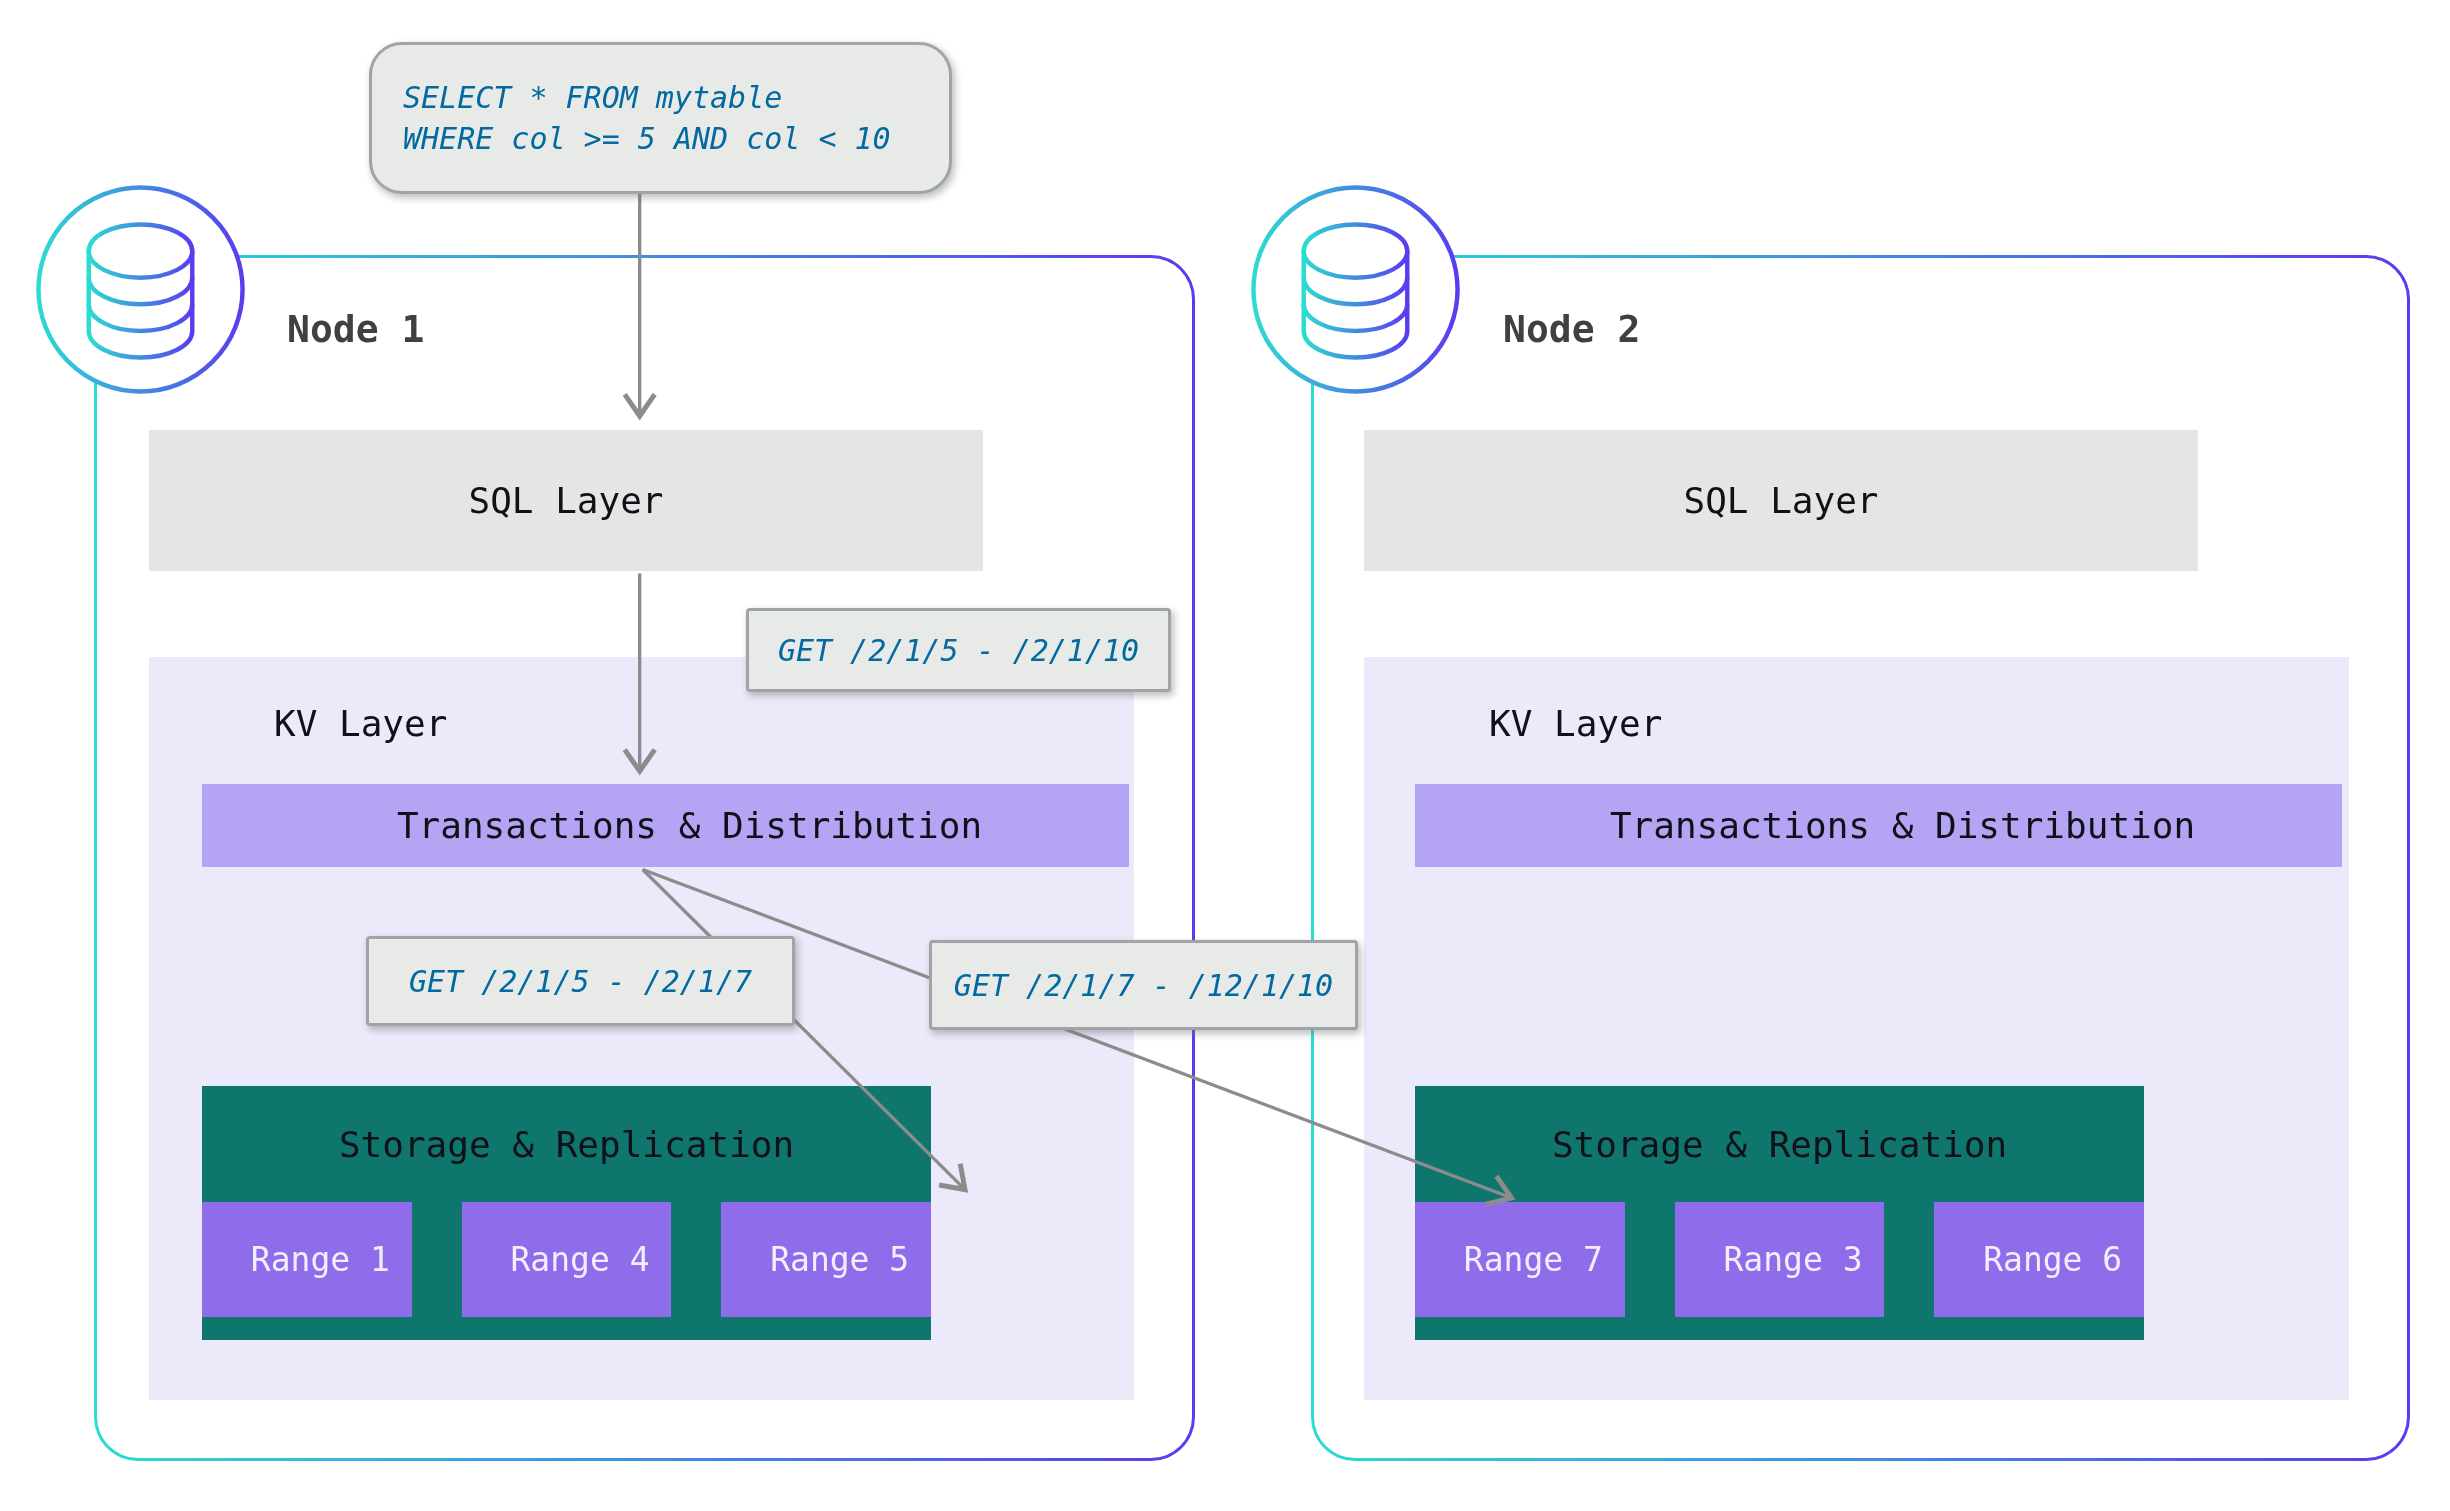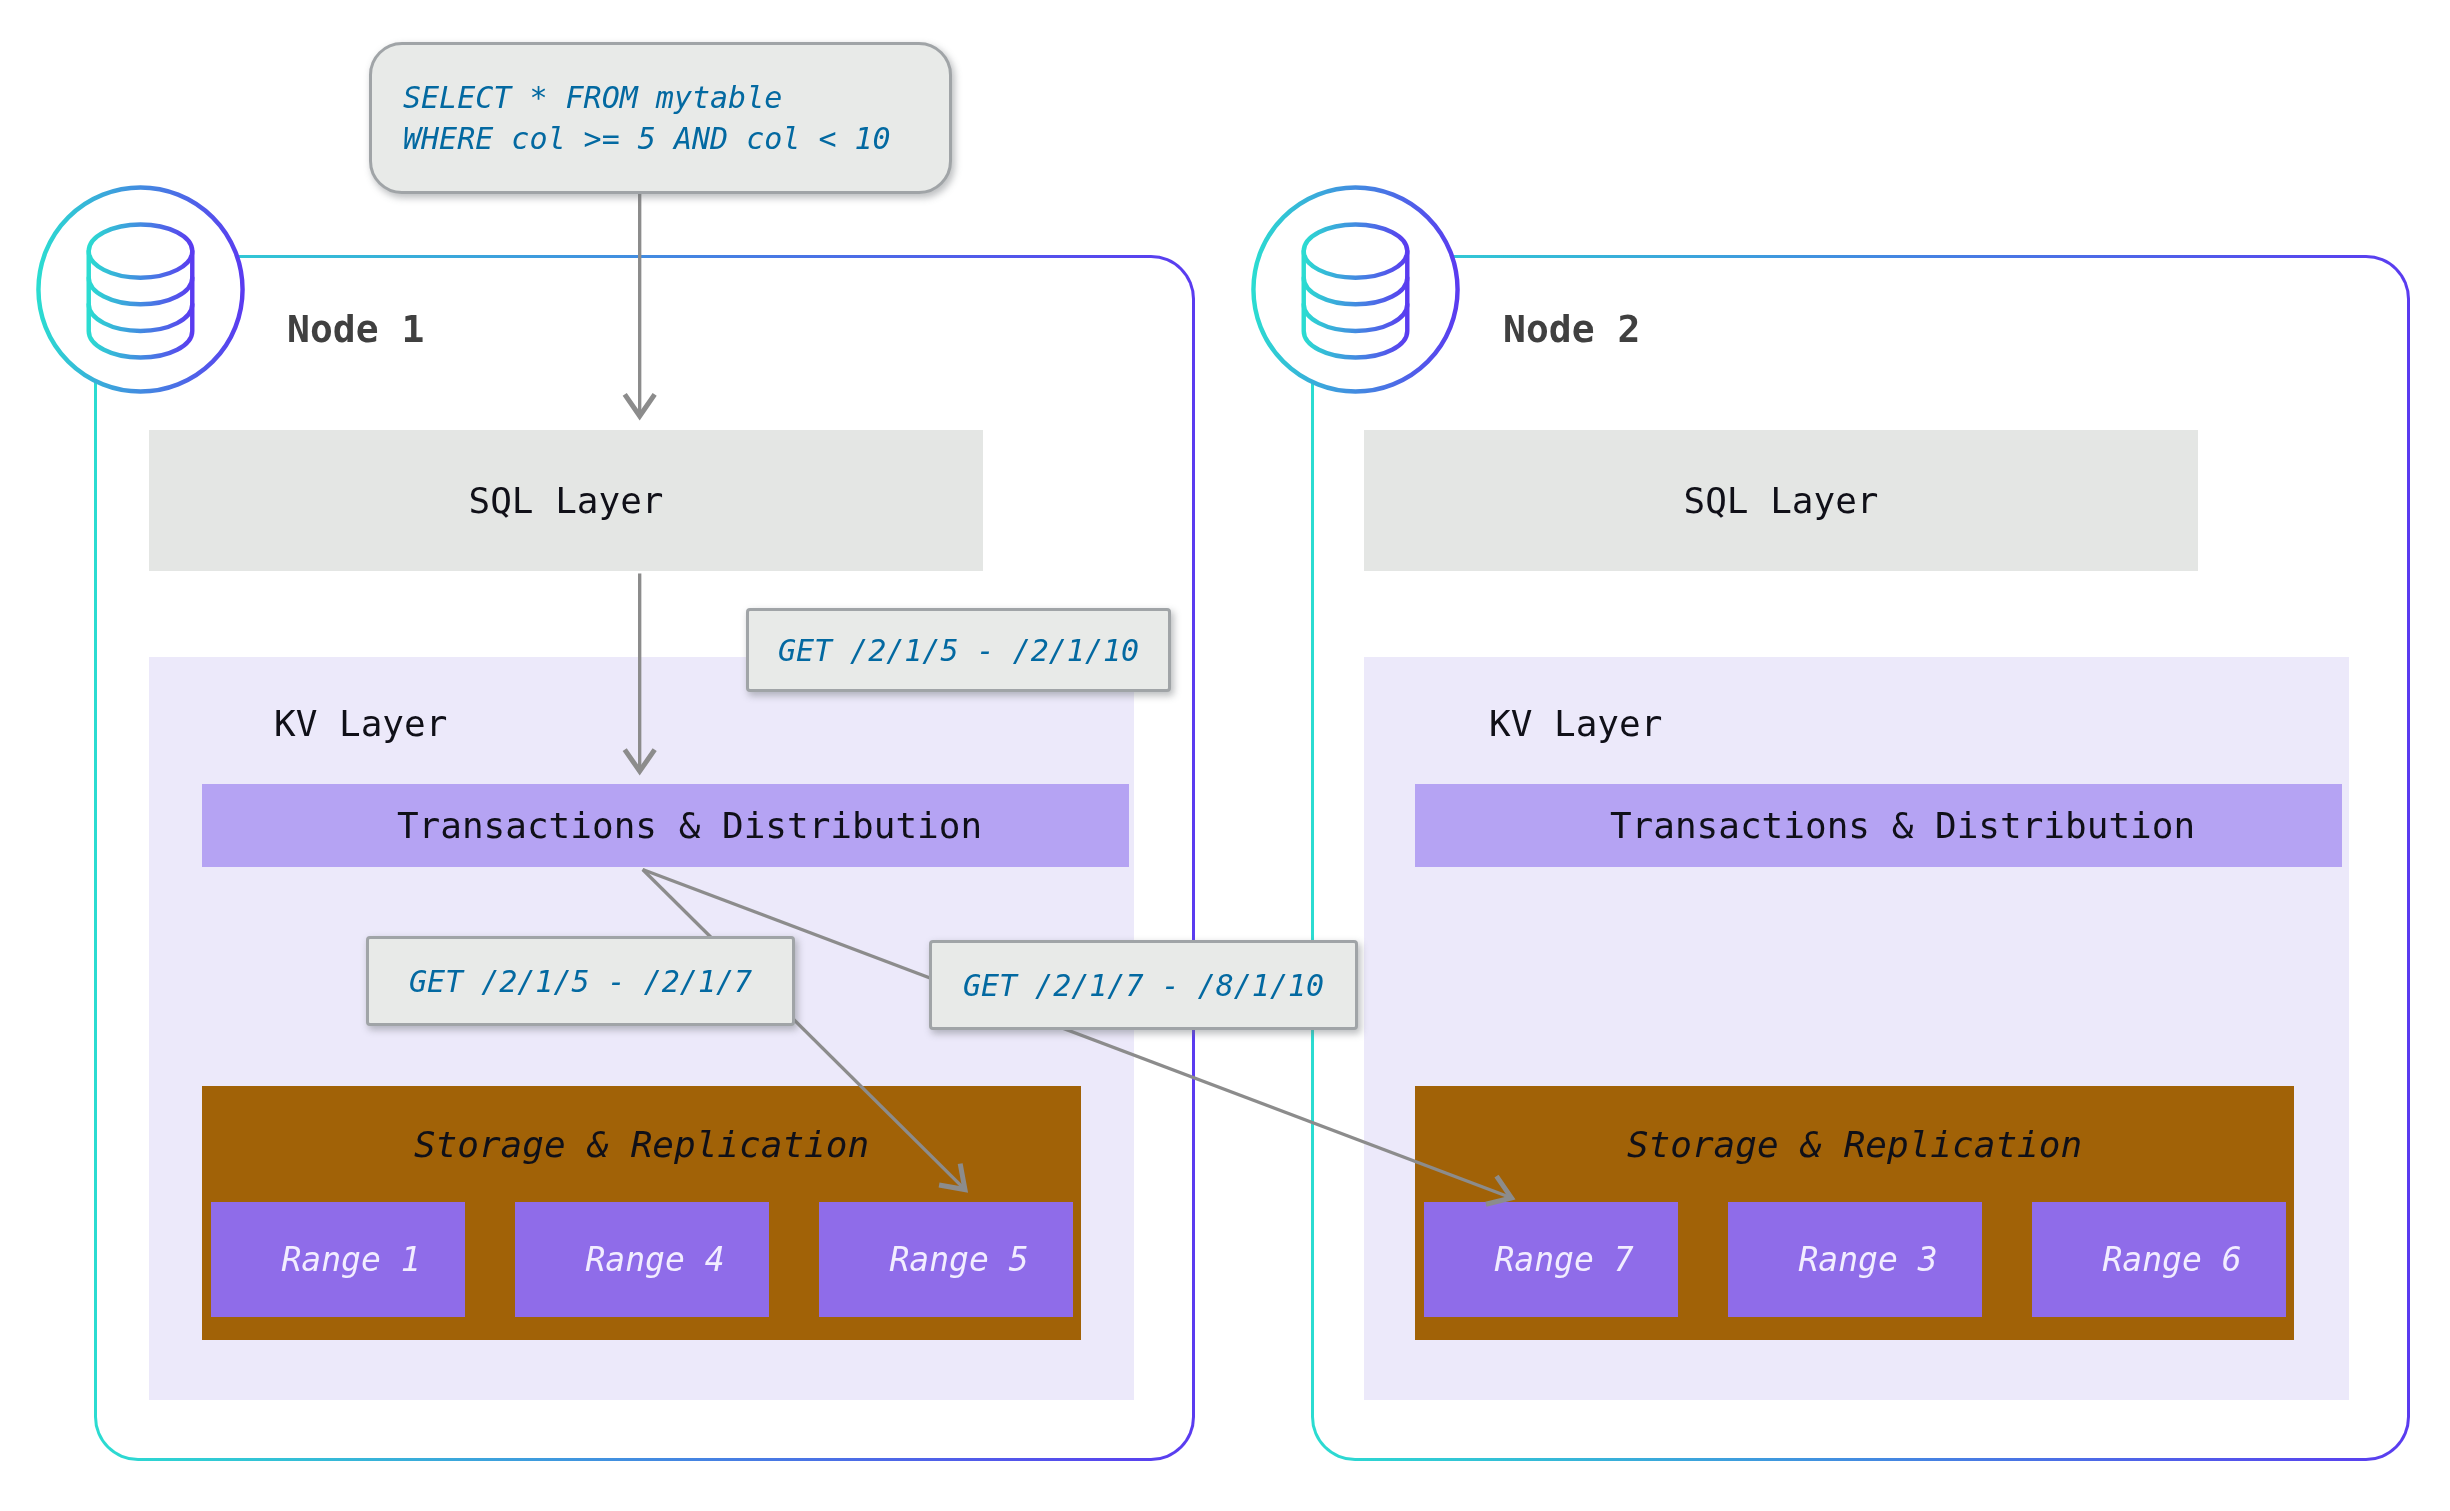--- a/index.html
+++ b/index.html
@@ -42,22 +42,22 @@
 
   .kv-layer{position:absolute;width:985px;height:743px;background:#ece9fa;z-index:2;}
   #kv-1{left:149px;top:657px;}
   #kv-2{left:1364px;top:657px;}
   .kv-title{position:absolute;left:125px;top:46px;font-size:36px;color:#101018;text-align:right;}
 
   .txn-bar{position:absolute;left:53px;top:127px;width:879px;height:83px;background:#b5a3f3;
            display:flex;align-items:center;justify-content:center;padding-left:48px;}
   #kv-2 .txn-bar{left:51px;}
 
-  .storage-panel{position:absolute;left:53px;top:429px;width:879px;height:254px;background:#a16207;
-                 display:flex;flex-direction:column;font-style:italic;}
+  .storage-panel{position:absolute;left:53px;top:429px;width:729px;height:254px;background:#0f766e;
+                 display:flex;flex-direction:column;}
   #kv-2 .storage-panel{left:51px;}
   .storage-title{height:116px;display:flex;align-items:center;justify-content:center;font-size:36px;color:#101018;}
   .range-row{display:flex;justify-content:center;gap:50px;}
   .range-tile{width:227px;height:115px;background:#8f6ce9;color:#f2edff;font-size:33px;
               display:flex;align-items:center;justify-content:center;padding-left:27px;}
 
   
   #arrows{position:absolute;left:0;top:0;z-index:3;}
   .flow{stroke:#8c8c8c;stroke-width:4.5;fill:none;}
 </style>
@@ -155,17 +155,17 @@
     <span class="code-line">WHERE col &gt;= 5 AND col &lt; 10</span>
   </div>
 
   <div class="code-box get-box" id="get-combined">
     <span class="code-line">GET /2/1/5 - /2/1/10</span>
   </div>
   <div class="code-box get-box" id="get-left">
     <span class="code-line">GET /2/1/5 - /2/1/7</span>
   </div>
   <div class="code-box get-box" id="get-right">
-    <span class="code-line">GET /2/1/7 - /8/1/10</span>
+    <span class="code-line">GET /2/1/7 - /12/1/10</span>
   </div>
 
 </div>
 
 
 </body></html>

